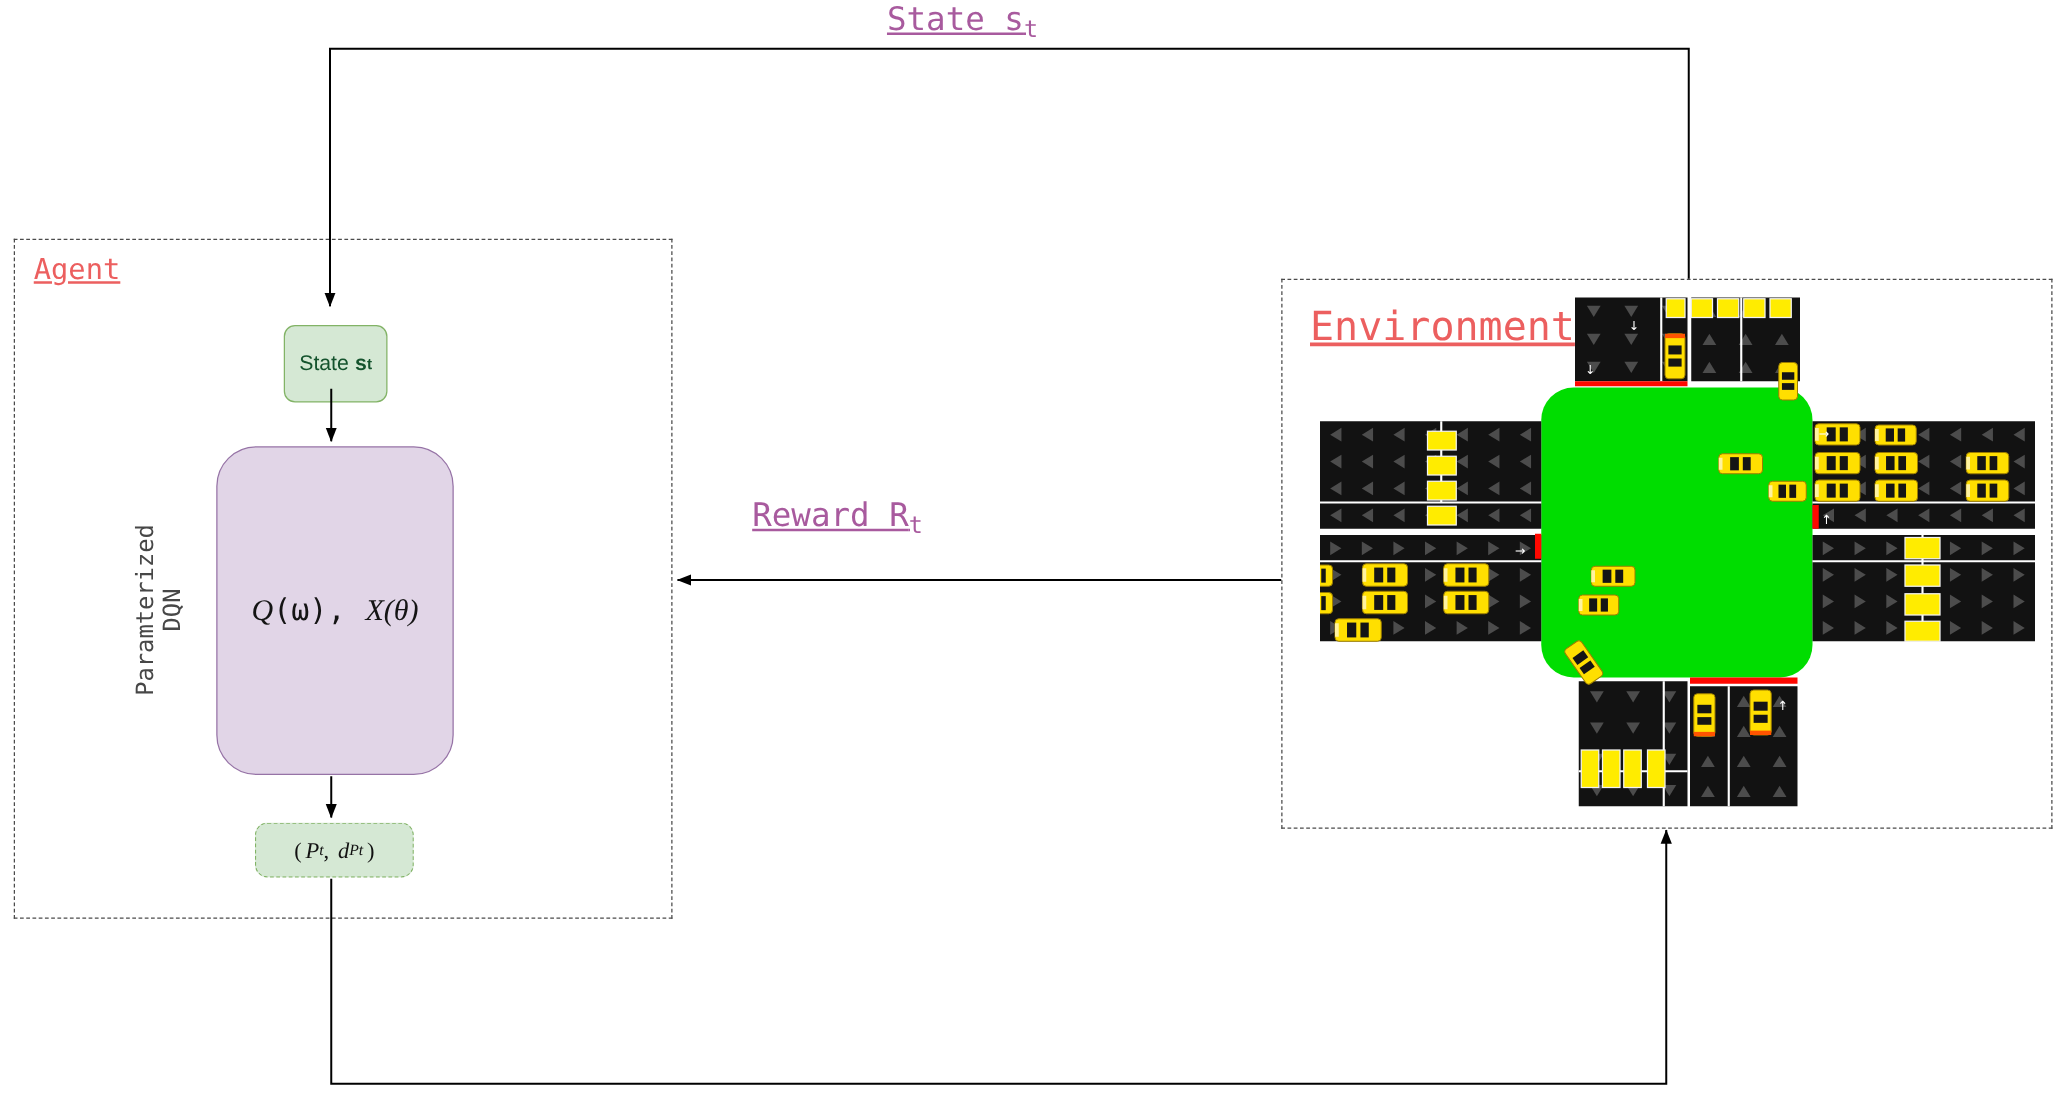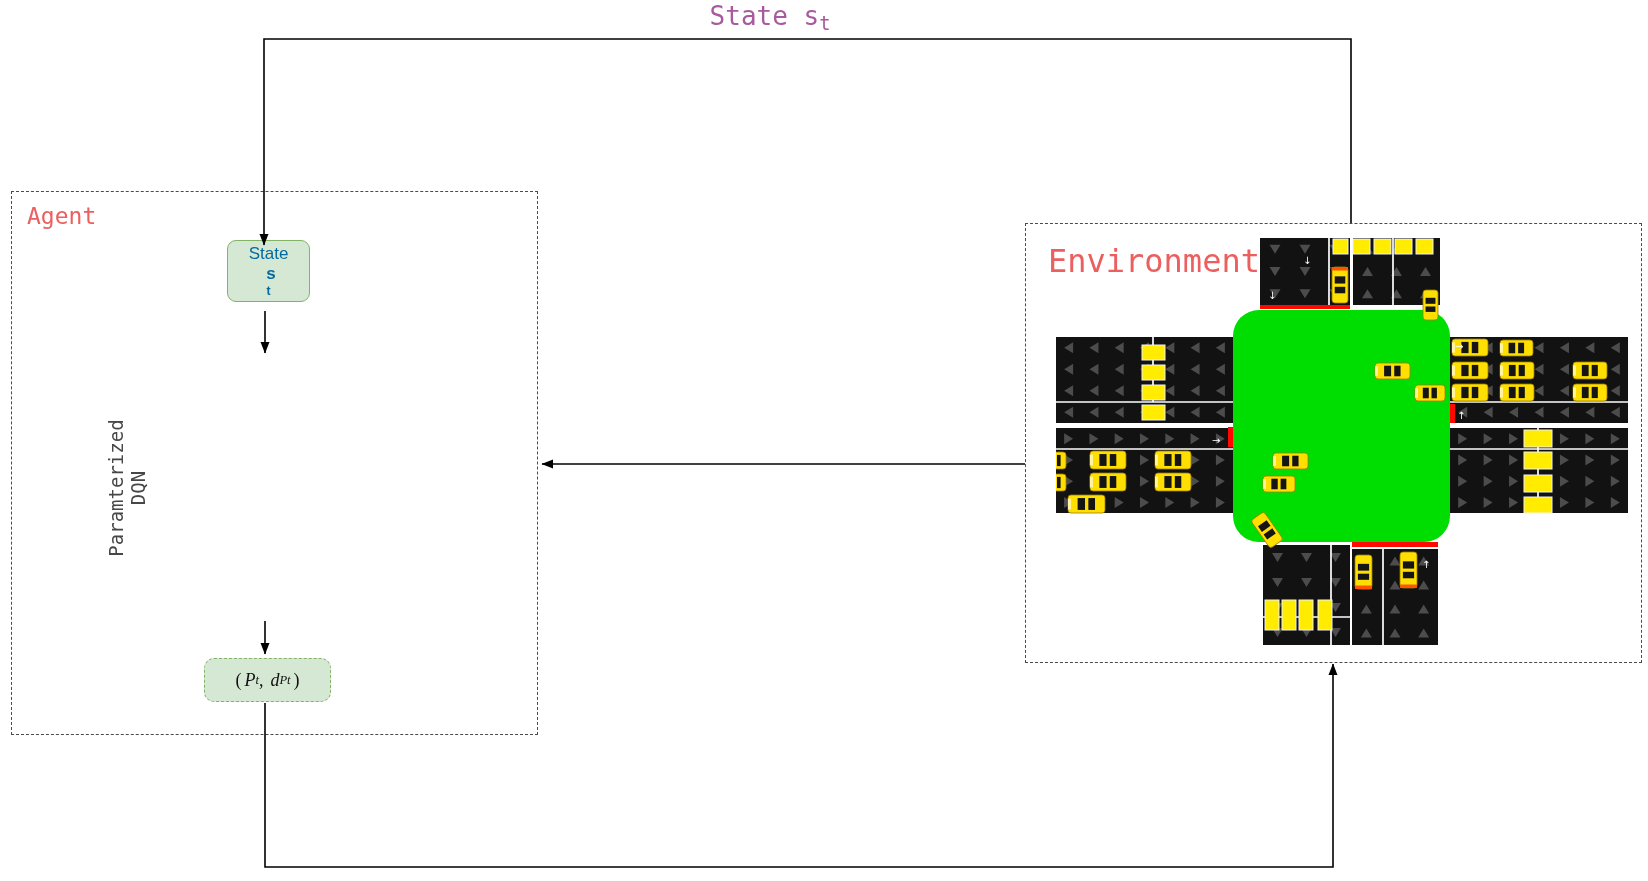--- a/index.html
+++ b/index.html
@@ -1,30 +1,30 @@
 <!DOCTYPE html>
 <html style="--label_purple: #a85a9e; --label_red: #ec5f5f; --box_green_fill: #d5e8d4; --box_green_border: #82b366; --box_purple_fill: #e1d5e7; --box_purple_border: #9673a6; --side_label_gray: #474747; --border_dash: #4b4b4b; --line_black: #000000; --highlight_gray: #f1f1f1; --junction_green: #00dd00; --road_black: #121212; --tri_gray: #4c4c4c; --car_yellow: #ffdf00; --car_outline: #9c7d00; --square_yellow: #ffec00; --stop_red: #ff0800; --brake_orange: #ff5400; --lane_white: #ffffff;"><head>
 <meta charset="utf-8">
 <style>
   html,body{margin:0;padding:0;background:#ffffff;}
   .page{position:relative;width:1648px;height:881px;background:#fff;overflow:hidden;
         font-family:"DejaVu Sans Mono",monospace;}
   .label{position:absolute;font-family:"DejaVu Sans Mono",monospace;font-size:26px;
-         white-space:nowrap;z-index:6;}
+         white-space:nowrap;z-index:6;text-decoration:underline;}
   .purple{color:var(--label_purple);}
   .red{color:var(--label_red);}
   .subm{font-size:0.72em;vertical-align:-0.28em;}
   .center{text-align:center;}
 
   .dashed-box{position:absolute;border:1.6px dashed var(--border_dash);background:transparent;z-index:1;}
 
-  .state-box{position:absolute;left:227px;top:240px;width:83px;height:62px;box-sizing:border-box;
+  .state-box{position:absolute;left:227px;top:260px;width:83px;height:62px;box-sizing:border-box;
              background:var(--box_green_fill);border:1.4px solid var(--box_green_border);
              border-radius:9px;display:flex;align-items:center;justify-content:center;
-             font-family:"Liberation Sans",sans-serif;font-size:17px;color:#0369a1;z-index:4;flex-direction:column;}
+             font-family:"Liberation Sans",sans-serif;font-size:17px;color:#14532d;z-index:4;}
   .state-box .sym{font-weight:bold;margin-left:5px;}
   .state-box sub{font-weight:bold;font-size:0.72em;}
 
   .dqn-box{position:absolute;left:173px;top:357px;width:190px;height:263px;box-sizing:border-box;
            background:var(--box_purple_fill);border:1.4px solid var(--box_purple_border);
            border-radius:32px;display:flex;align-items:center;justify-content:center;z-index:4;}
   .formula{font-size:24px;color:#141414;font-family:"DejaVu Sans Mono",monospace;white-space:nowrap;}
   .formula .qi,.formula .xi{font-family:"Liberation Serif",serif;font-style:italic;}
   .formula .xi{margin-left:16px;}
 
@@ -80,31 +80,39 @@
     <span>State</span>
       <span class="sym">s</span>
       <sub>t</sub>
   </div>
 
   <div class="side-label">
     <div>Paramterized</div>
     <div>DQN</div>
   </div>
 
+  <div class="dqn-box">
+    <div class="formula">
+      <span class="qi">Q</span><span>(ω)</span><span>,</span><span class="xi">X(θ)</span>
+    </div>
+  </div>
 
   <div class="output-box">
     <span class="par">(</span>
     <span class="mi">P</span>
       <sub>t</sub>
       <span class="comma">,</span>
     <span class="mi">d</span>
       <sub>Pt</sub>
     <span class="par">)</span>
   </div>
 
+  <div class="label purple center" style="left:555px;top:398px;width:230px;">
+    <span>Reward R</span><span class="subm">t</span>
+  </div>
 
 
   <div class="dashed-box" style="left:1025px;top:223px;width:615px;height:438px;"></div>
   <div class="label red" style="left:1048px;top:242px;font-size:32px;">Environment</div>
 
   <svg id="intersection-svg" width="576" height="420" viewBox="0 0 576 420">
       <rect x="177" y="82" width="217" height="232" rx="26" fill="#00dd00"></rect>
       <g>
         <rect x="204" y="10" width="90" height="67" fill="#121212"></rect>
         <rect x="297" y="10" width="87" height="67" fill="#121212"></rect>

